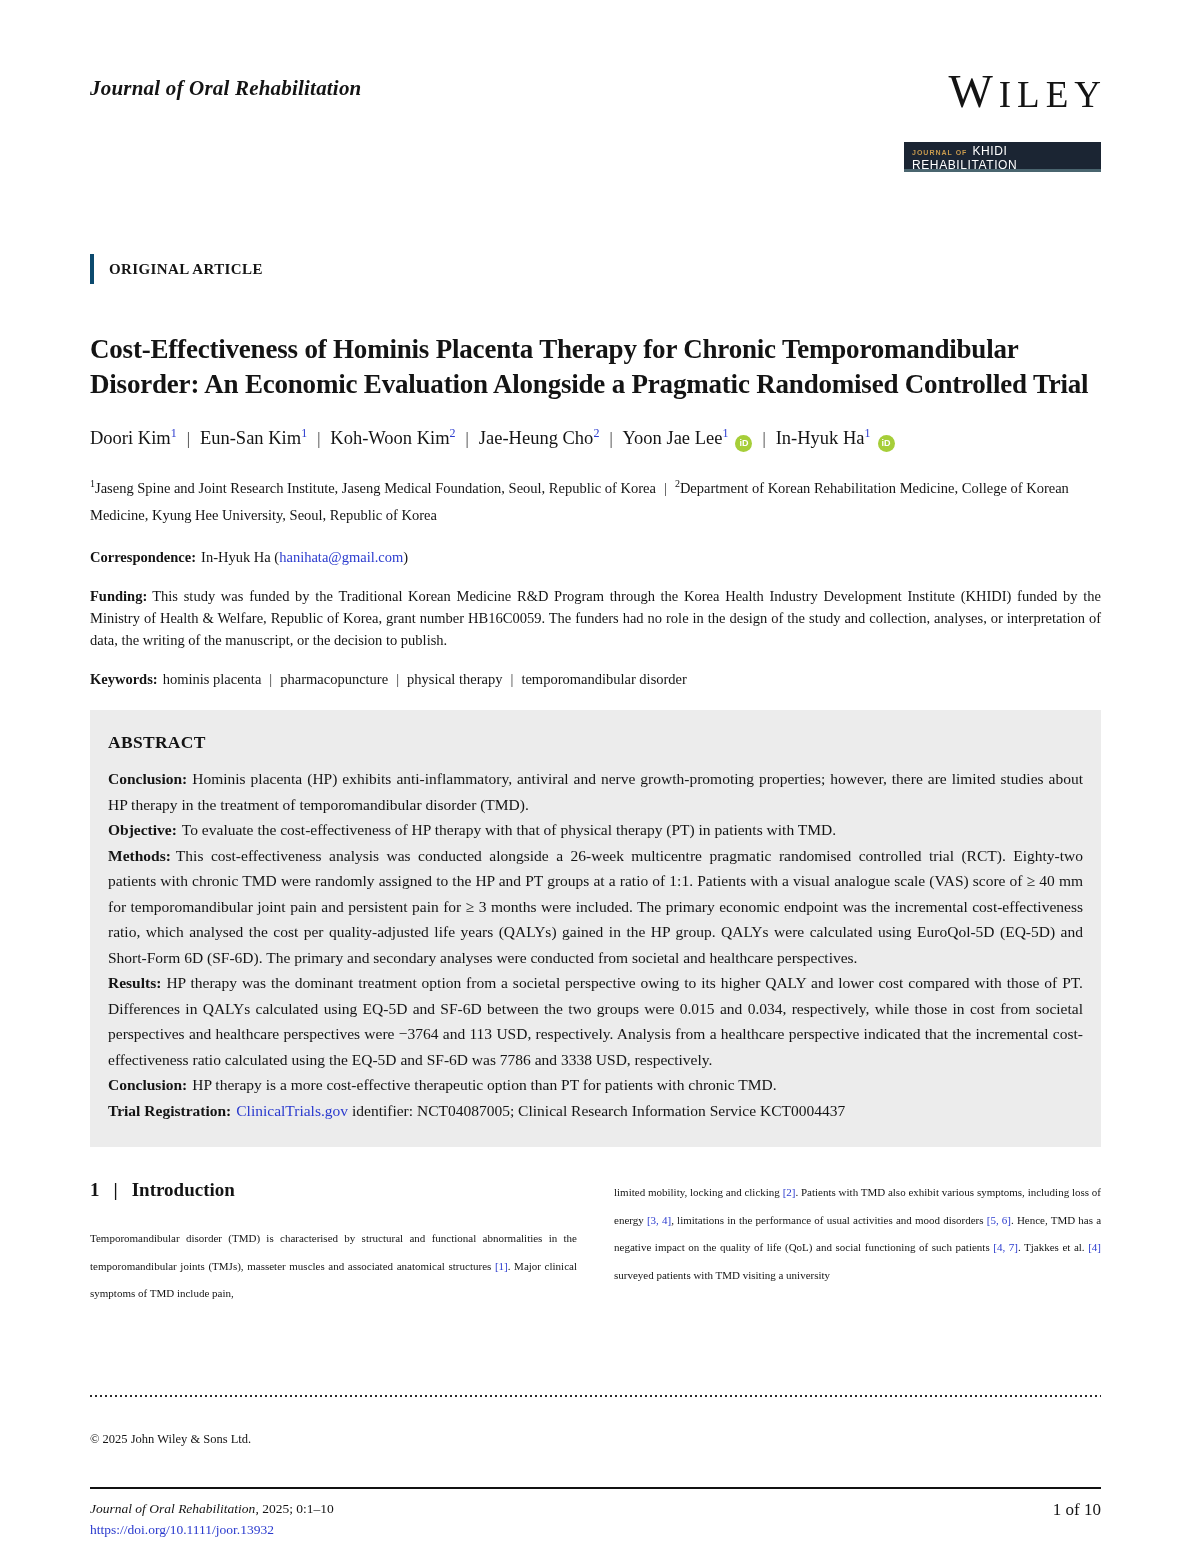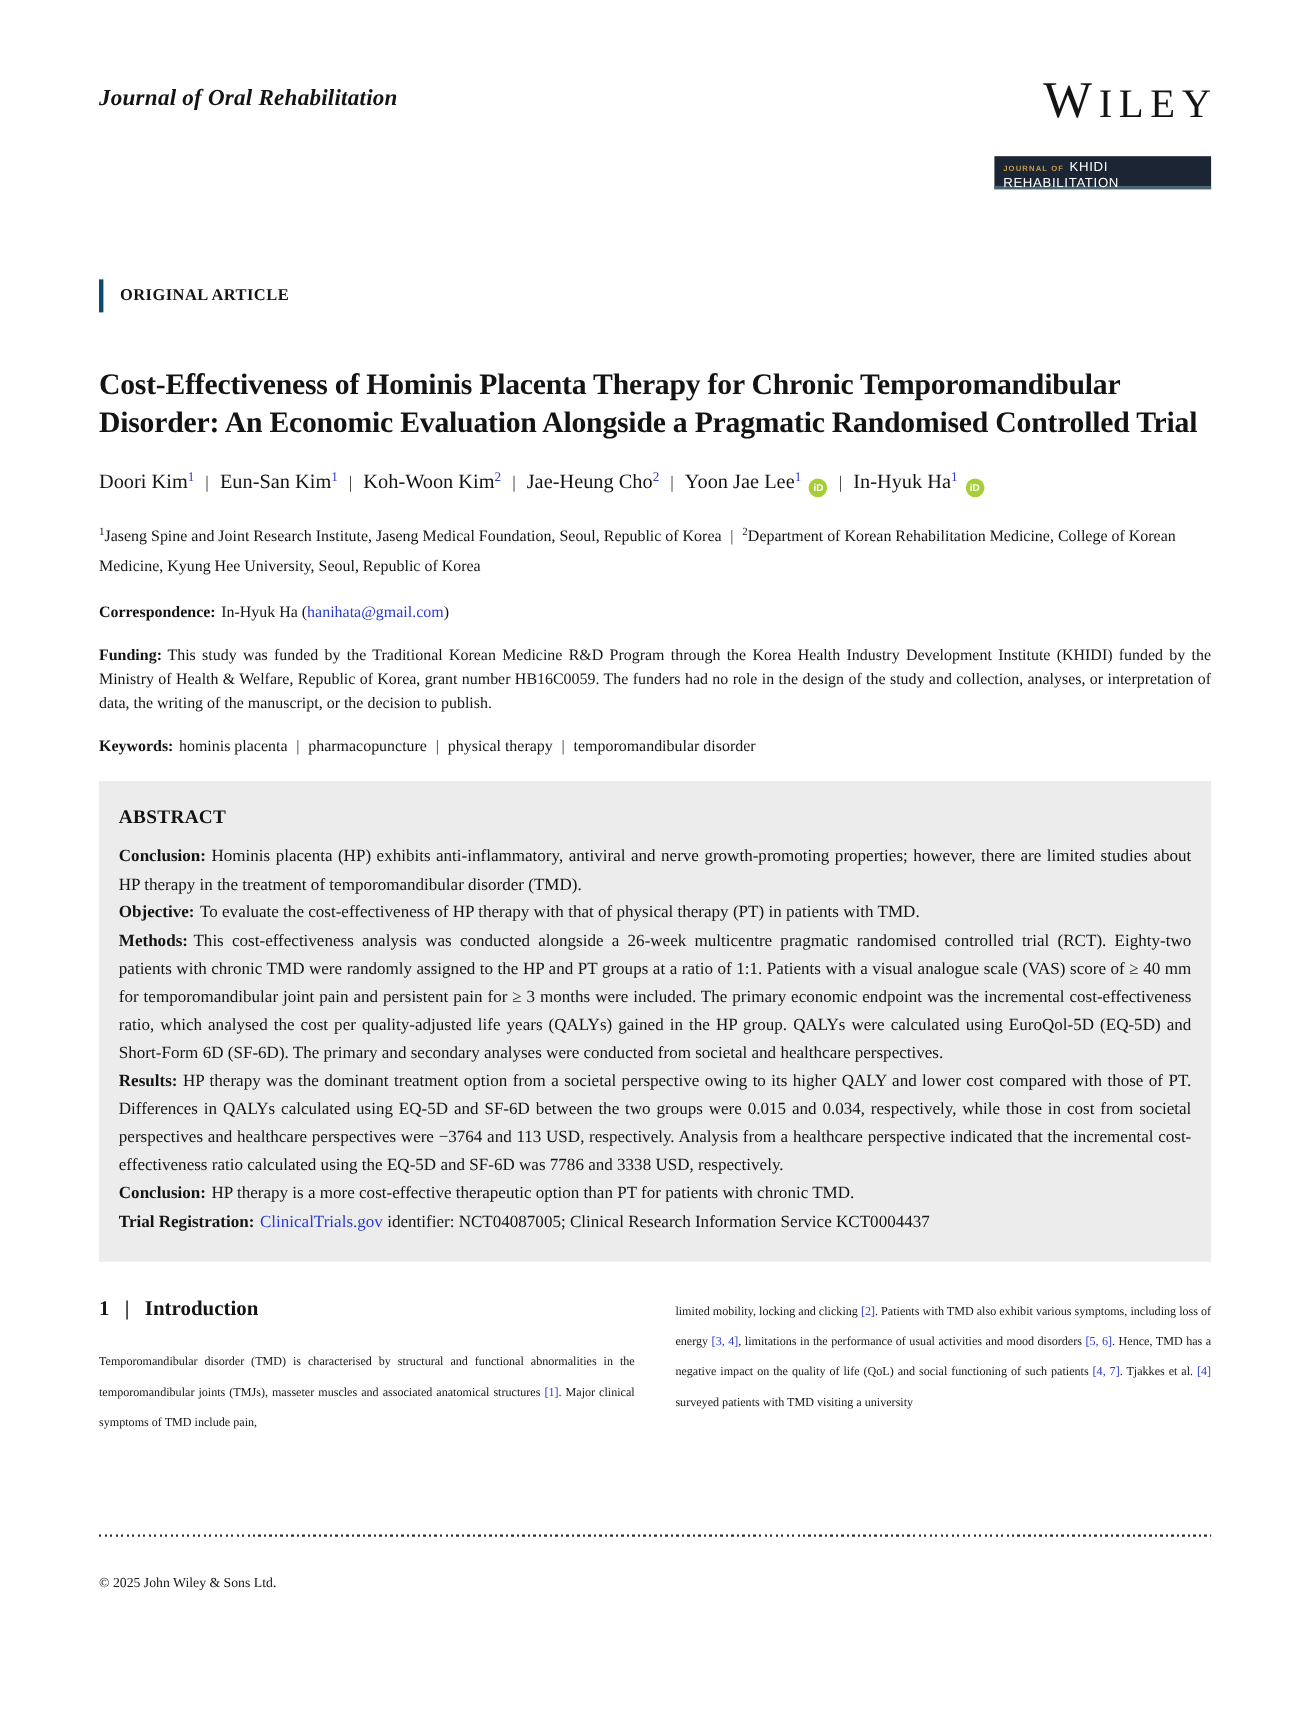--- a/index.html
+++ b/index.html
@@ -129,14 +129,21 @@
       <p><span>Temporomandibular disorder (TMD) is characterised by structural and functional abnormalities in the temporomandibular joints (TMJs), masseter muscles and associated anatomical structures </span><span class="cite">[1]</span><span>. Major clinical symptoms of TMD include pain,</span></p>
     </div>
     <div class="col">
       <p><span>limited mobility, locking and clicking </span><span class="cite">[2]</span><span>. Patients with TMD also exhibit various symptoms, including loss of energy </span><span class="cite">[3, 4]</span><span>, limitations in the performance of usual activities and mood disorders </span><span class="cite">[5, 6]</span><span>. Hence, TMD has a negative impact on the quality of life (QoL) and social functioning of such patients </span><span class="cite">[4, 7]</span><span>. Tjakkes et al. </span><span class="cite">[4]</span><span> surveyed patients with TMD visiting a university</span></p>
     </div>
   </div>
 
   <div class="dotted"></div>
   <div class="copyright">© 2025 John Wiley &amp; Sons Ltd.</div>
 
+  <div class="footer">
+    <div class="footer-left">
+      <div><span class="it">Journal of Oral Rehabilitation</span><span>, 2025; 0:1–10</span></div>
+      <a class="link doi">https://doi.org/10.1111/joor.13932</a>
+    </div>
+    <div class="page-num">1 of 10</div>
+  </div>
 
 </div>
 
 </body></html>

